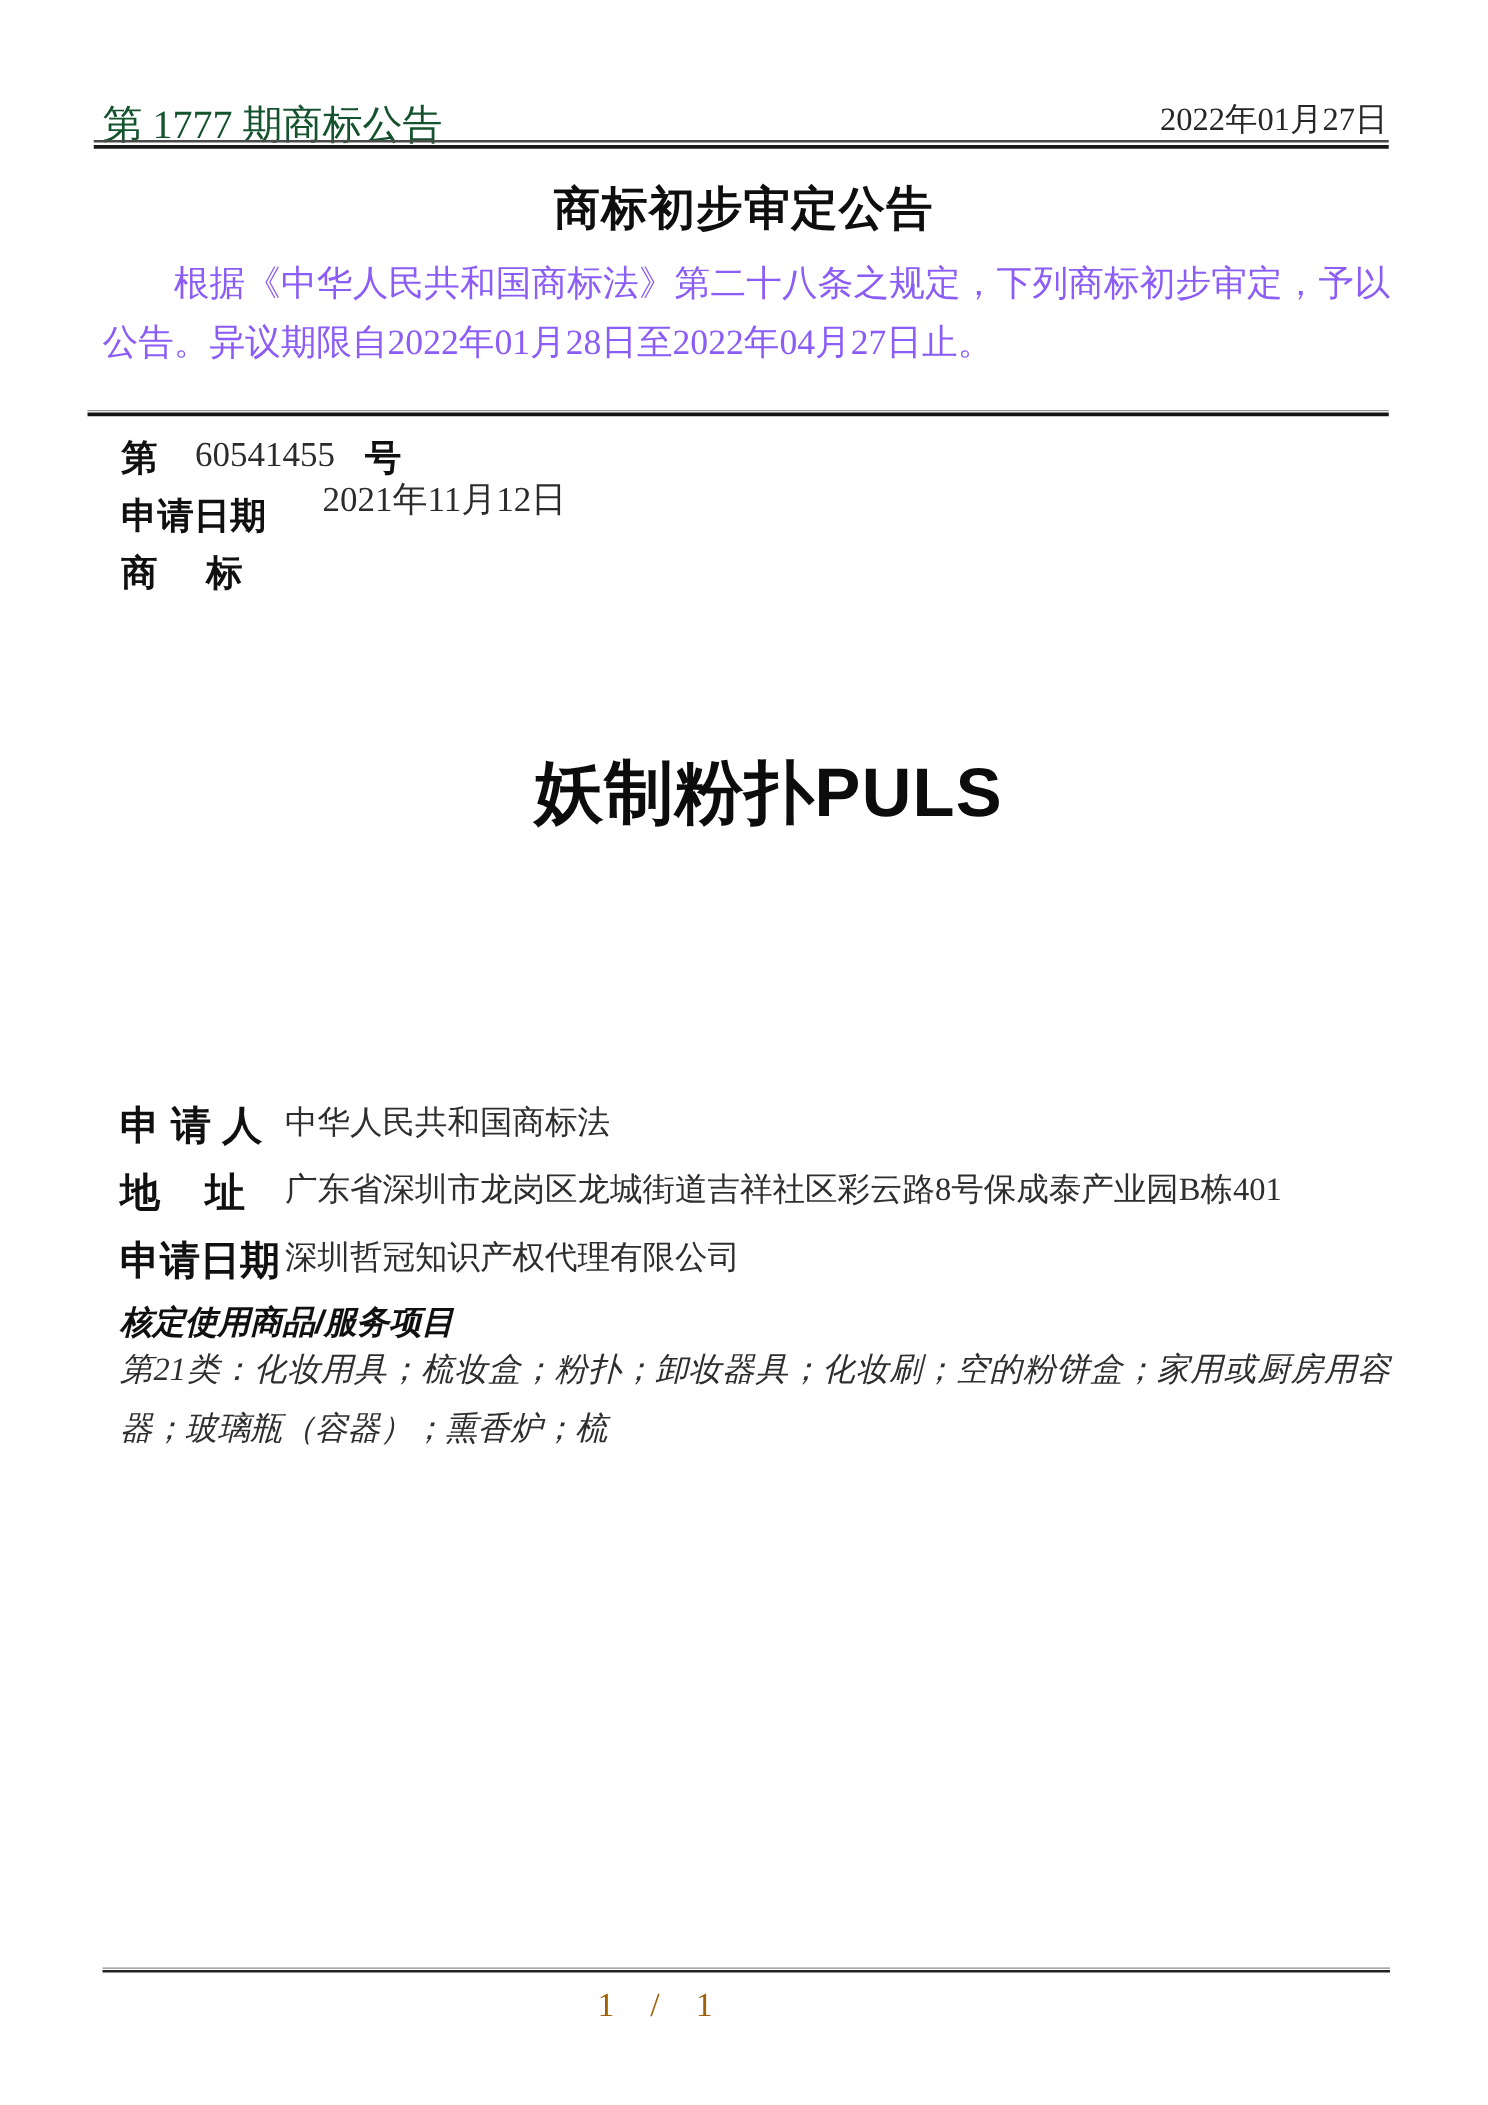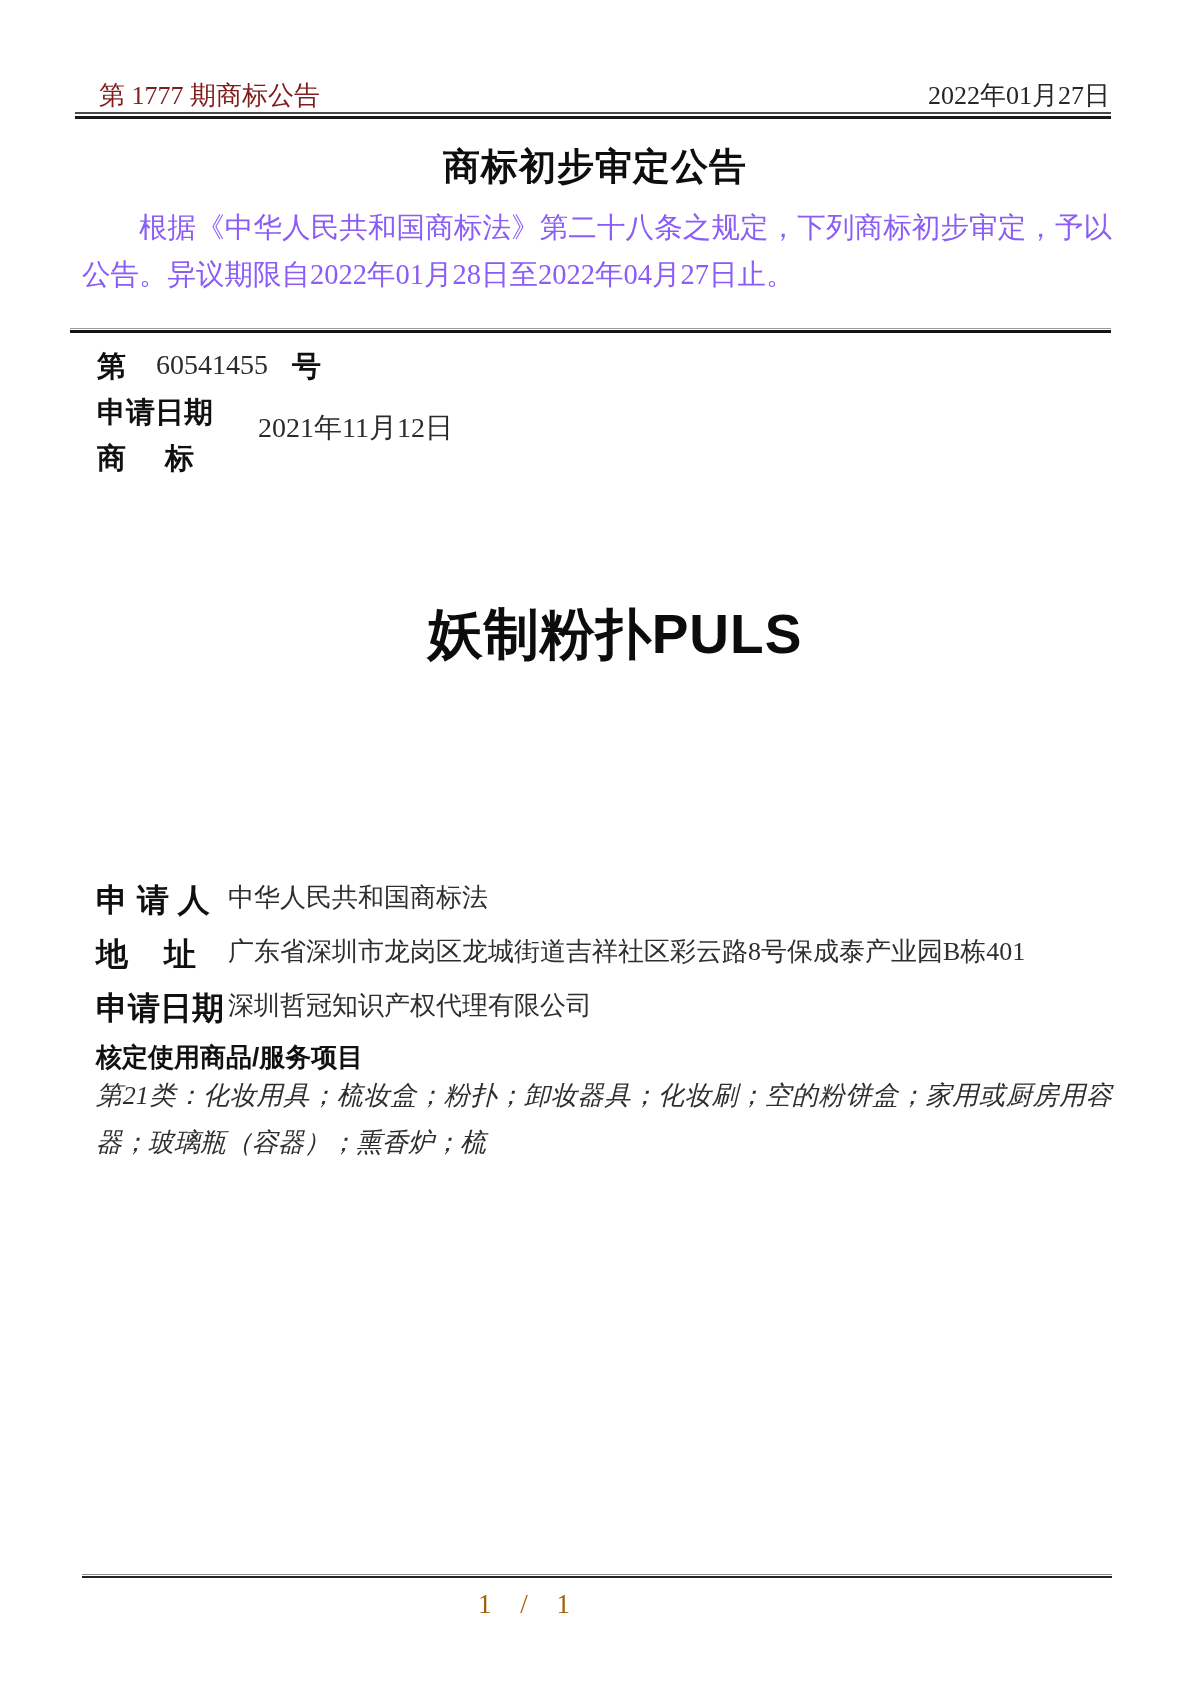--- a/index.html
+++ b/index.html
@@ -7,21 +7,21 @@
     width: 1190px; height: 1684px;
     background: #ffffff;
     position: relative;
     font-family: "Liberation Serif", "DejaVu Serif", serif;
     color: #1a1a1a;
     overflow: hidden;
   }
   .abs { position: absolute; }
 
   
-  .header-issue { left: 82px; top: 78px; font-size: 26px; color: #7f1d1d; margin-left: 17px; }
+  .header-issue { left: 82px; top: 78px; font-size: 32px; color: #14532d; }
   .header-date  { right: 80px; top: 78px; font-size: 26px; color: #262626; }
   .rule-header {
     left: 75px; top: 112px; width: 1036px; height: 2px;
     border-top: 2px solid #4a4a4a;
     border-bottom: 3px solid #191919;
   }
 
   
   .doc-title {
     left: 0; top: 142px; width: 100%;
@@ -49,21 +49,21 @@
     font-family: "Liberation Sans", "DejaVu Sans", sans-serif;
     font-weight: bold; font-size: 29px; color: #101010;
   }
   .val-big { font-size: 28px; color: #2b2b2b; font-family: Liberation Serif, serif; }
 
   .num-prefix { left: 97px;  top: 347px; }
   .num-value  { left: 156px; top: 349px; }
   .num-suffix { left: 292px; top: 347px; }
 
   .date-label { left: 97px;  top: 393px; }
-  .date-value { left: 258px; top: 409px; }
+  .date-value { left: 258px; top: 381px; }
 
   .mark-label {
     left: 97px; top: 439px; width: 97px;
     display: flex; justify-content: space-between;
   }
 
   
   .mark-text {
     left: 0; top: 598px; width: 100%;
     text-align: center; text-indent: 40px;
@@ -84,21 +84,21 @@
 
   .address-label {
     left: 96px; top: 933px; width: 100px;
     display: flex; justify-content: space-between;
   }
   .address-value { left: 228px; top: 934px; }
 
   .agency-label { left: 96px;  top: 987px; }
   .agency-value { left: 228px; top: 988px; }
 
-  .goods-title { left: 96px; top: 1040px; font-size: 26px; }
+  .goods-title { left: 96px; top: 1040px; font-size: 26px; font-style: italic; }
   .goods-text {
     left: 96px; top: 1072px; width: 1016px;
     font-size: 26px; color: #2e2e2e;
     line-height: 47px; text-align: justify; font-style: italic;
   }
 
   
   .rule-footer {
     left: 82px; top: 1574px; width: 1030px; height: 1px;
     border-top: 1px solid #8d8d8d;

